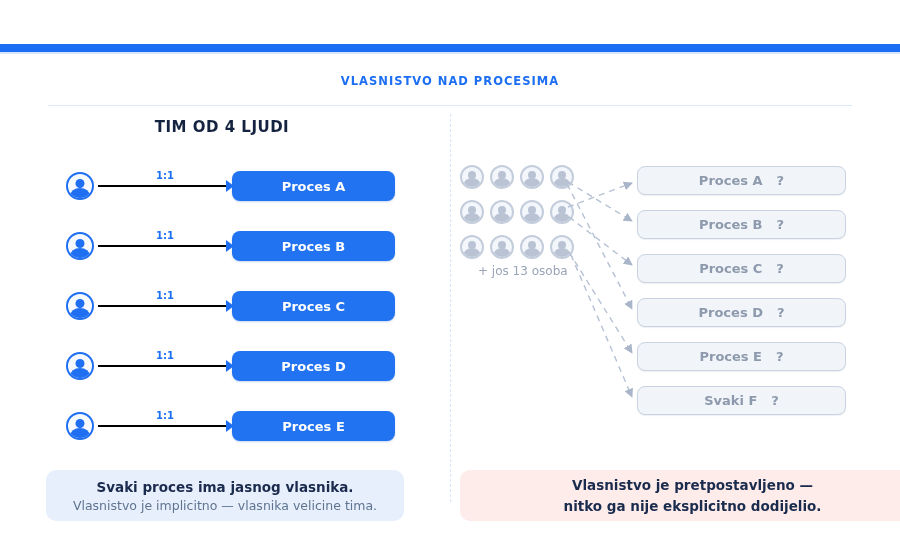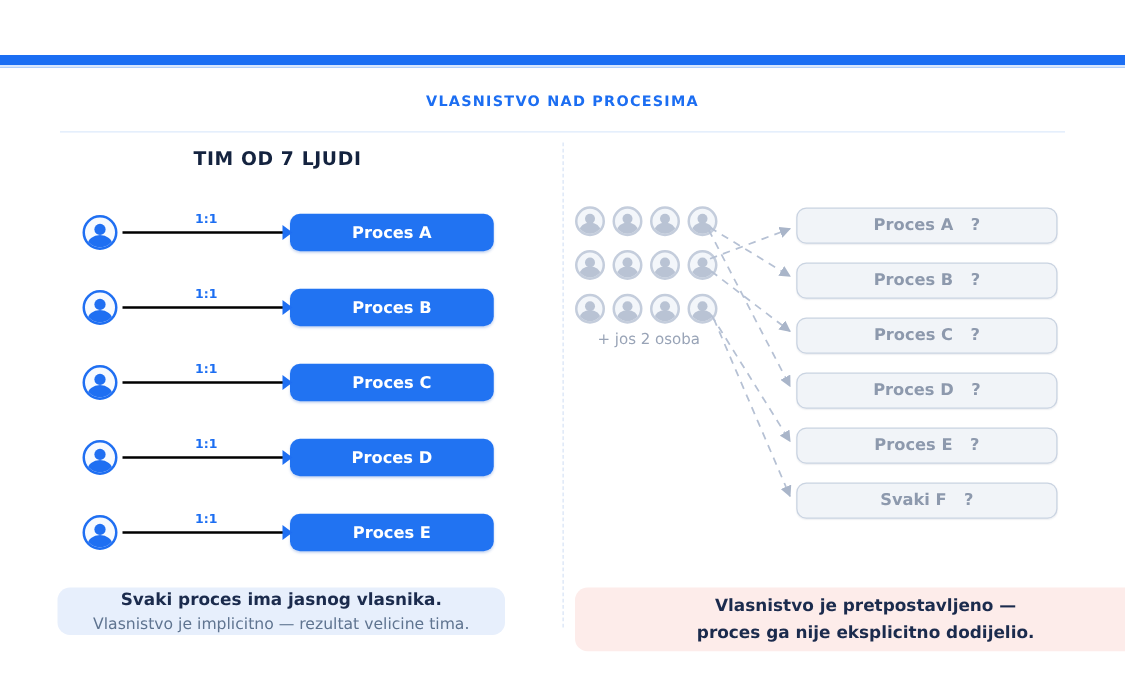--- a/index.html
+++ b/index.html
@@ -50,37 +50,37 @@
 
   
   .right-boxes{position:absolute;left:637px;top:122px;width:209px;}
   .gbox{height:29px;box-sizing:border-box;margin-bottom:15px;border-radius:8px;
     background:#f1f4f8;border:1px solid #c9d3e1;display:flex;align-items:center;justify-content:center;gap:14px;
     color:#8d99ad;font-size:13px;font-weight:bold;box-shadow:0 1px 1px rgba(120,135,160,.12);}
 
   
   .callout{position:absolute;top:426px;border-radius:10px;display:flex;flex-direction:column;
     align-items:center;justify-content:center;text-align:center;}
-  .callout.blue{left:46px;width:358px;height:38px;background:#e7effc;}
+  .callout.blue{left:46px;width:358px;height:51px;background:#e7effc;}
   .callout.pink{left:460px;width:465px;height:51px;background:#fdecea;}
   .callout .t1{font-size:13.5px;font-weight:bold;color:#1b2b4d;line-height:1.5;}
   .callout .t2{font-size:12.5px;color:#5f7490;line-height:1.4;}
 </style>
 </head>
 <body>
 
 <div class="stage">
 
   <div class="topbar"></div>
 
   <div class="page-title">VLASNISTVO NAD PROCESIMA</div>
   <div class="title-rule"></div>
   <div class="v-divider"></div>
 
-  <div class="col-head left">TIM OD 7 LJUDI</div>
+  <div class="col-head left">TIM OD 4 LJUDI</div>
 
   <div class="left-rows">
   <div class="lrow">
     <div class="avatar">
       <div class="head"></div>
           <div class="torso"></div>
     </div>
     <div class="connector">
       <span class="ratio">1:1</span>
       <span class="conn-arrow"></span>
@@ -195,21 +195,21 @@
     <div class="head"></div>
           <div class="torso"></div>
   </div>
 
   <div class="gavatar">
     <div class="head"></div>
           <div class="torso"></div>
   </div>
 </div>
     </div>
-  <div class="more-people">+ jos 2 osoba</div>
+  <div class="more-people">+ jos 13 osoba</div>
 
   <svg class="tangle" viewBox="0 0 200 260">
     <defs>
       <marker id="arr" viewBox="0 0 10 10" refX="9" refY="5" markerWidth="6.5" markerHeight="6.5" orient="auto">
         <path d="M0,0 L10,5 L0,10 z" fill="#a9b5c9"></path>
       </marker>
     </defs>
     <g stroke="#b6c1d4" stroke-width="1.4" stroke-dasharray="6 5" fill="none">
       <path d="M113,48 L177,24" marker-end="url(#arr)"></path>
       <path d="M113,23 L177,62" marker-end="url(#arr)"></path>
@@ -247,21 +247,21 @@
   </div>
 
   <div class="gbox">
     <span>Svaki F</span>
     <span>?</span>
   </div>
 </div>
 
   <div class="callout blue">
     <div class="t1">Svaki proces ima jasnog vlasnika.</div>
-    <div class="t2">Vlasnistvo je implicitno — rezultat velicine tima.</div>
+    <div class="t2">Vlasnistvo je implicitno — vlasnika velicine tima.</div>
   </div>
 
   <div class="callout pink">
     <div class="t1">Vlasnistvo je pretpostavljeno —</div>
-    <div class="t1">proces ga nije eksplicitno dodijelio.</div>
+    <div class="t1">nitko ga nije eksplicitno dodijelio.</div>
   </div>
 
 </div>
 
 </body></html>

